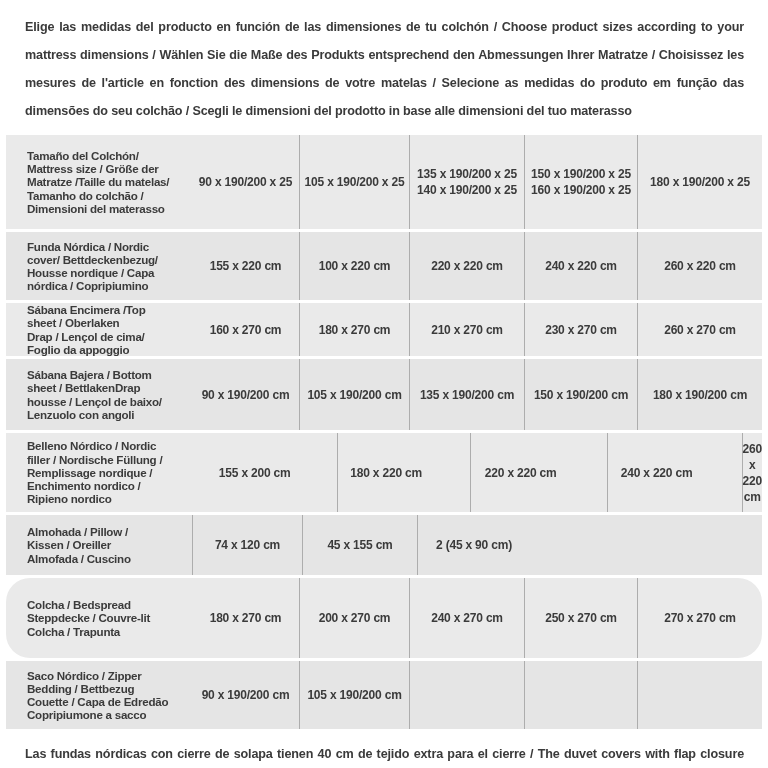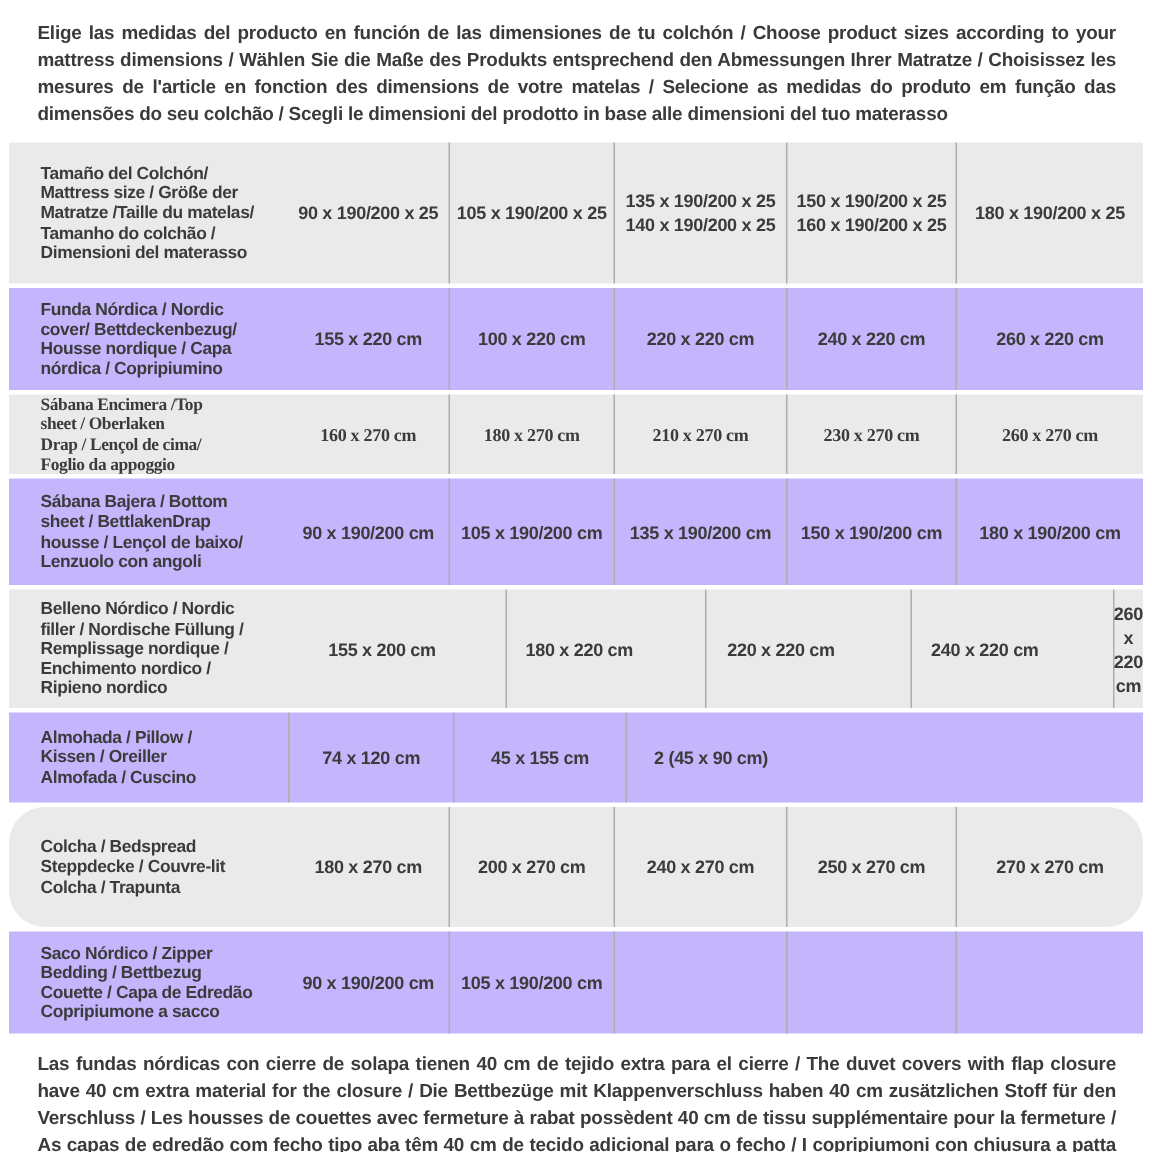--- a/index.html
+++ b/index.html
@@ -10,43 +10,43 @@
     background: #ffffff;
     font-family: "Liberation Sans", sans-serif;
     color: #3b3b3b;
     overflow: hidden;
   }
   .page { width: 768px; height: 768px; }
 
   .intro, .footnote {
     font-weight: 700;
     font-size: 12.6px;
-    line-height: 18px;
+    line-height: 28px;
     text-align: justify;
     margin: 0 24px 0 25px;
     letter-spacing: -0.15px;
     color: #3a3a3a;
   }
   .intro { padding-top: 13px; margin-bottom: 10px; }
   .footnote { margin-top: 11px; }
 
   .size-table {
     margin: 0 6px;
     width: 756px;
   }
   .row {
     display: flex;
     align-items: stretch;
     margin-bottom: 3px;
-    background: #c4b5fd;
+    background: #e5e5e5;
   }
   .row:nth-child(odd) { background: #eaeaea; }
   .row:nth-child(1) { height: 94px; }
   .row:nth-child(2) { height: 68px; }
-  .row:nth-child(3) { height: 53px; font-family: Liberation Serif, serif; }
+  .row:nth-child(3) { height: 53px; }
   .row:nth-child(4) { height: 71px; }
   .row:nth-child(5) { height: 79px; gap: 36px; }
   .row:nth-child(6) { height: 60px; }
   .row:nth-child(7) { height: 80px; border-radius: 24px; }
   .row:nth-child(8) { height: 68px; }
 
   .cell {
     display: flex;
     align-items: center;
     box-sizing: border-box;

